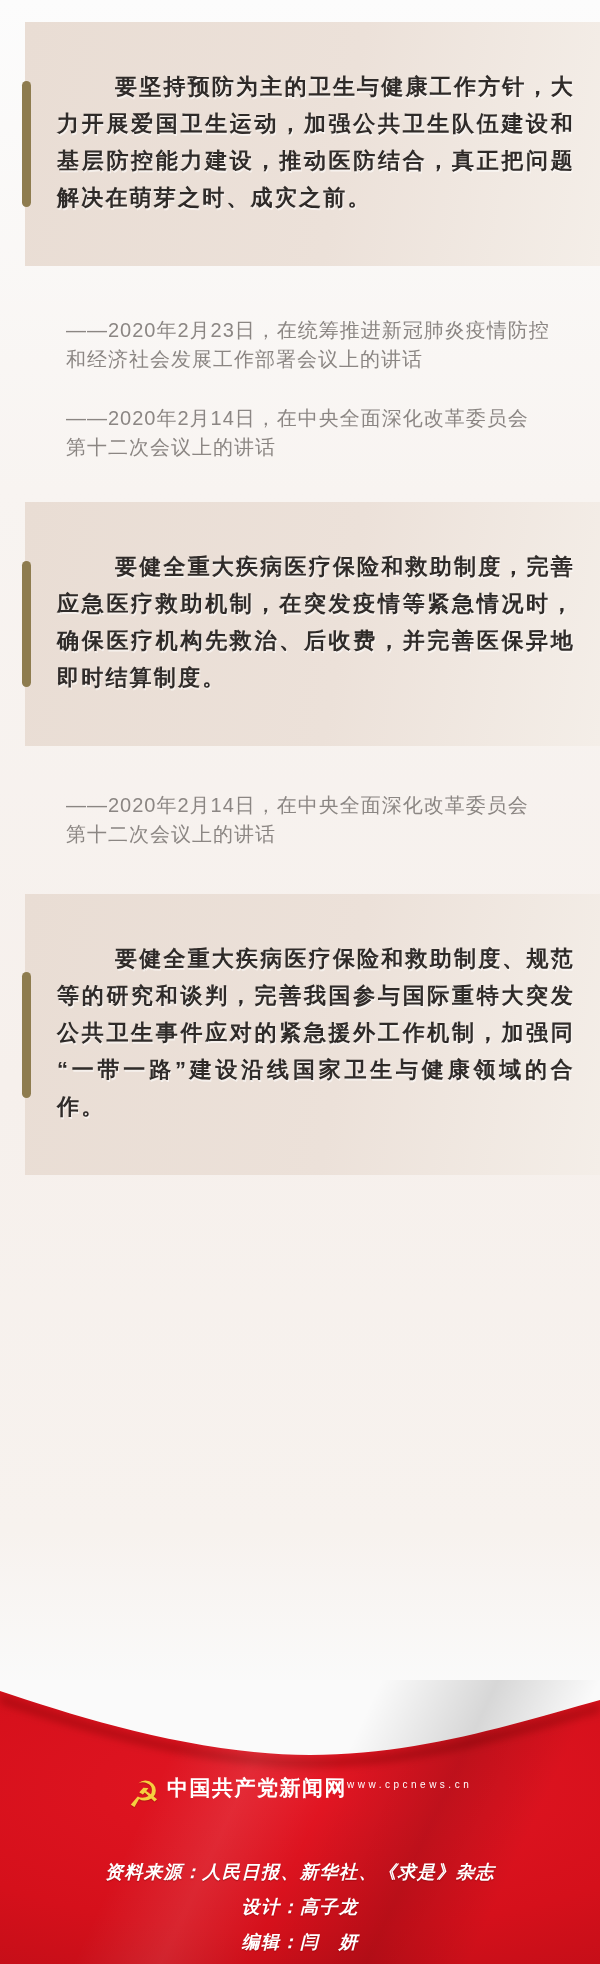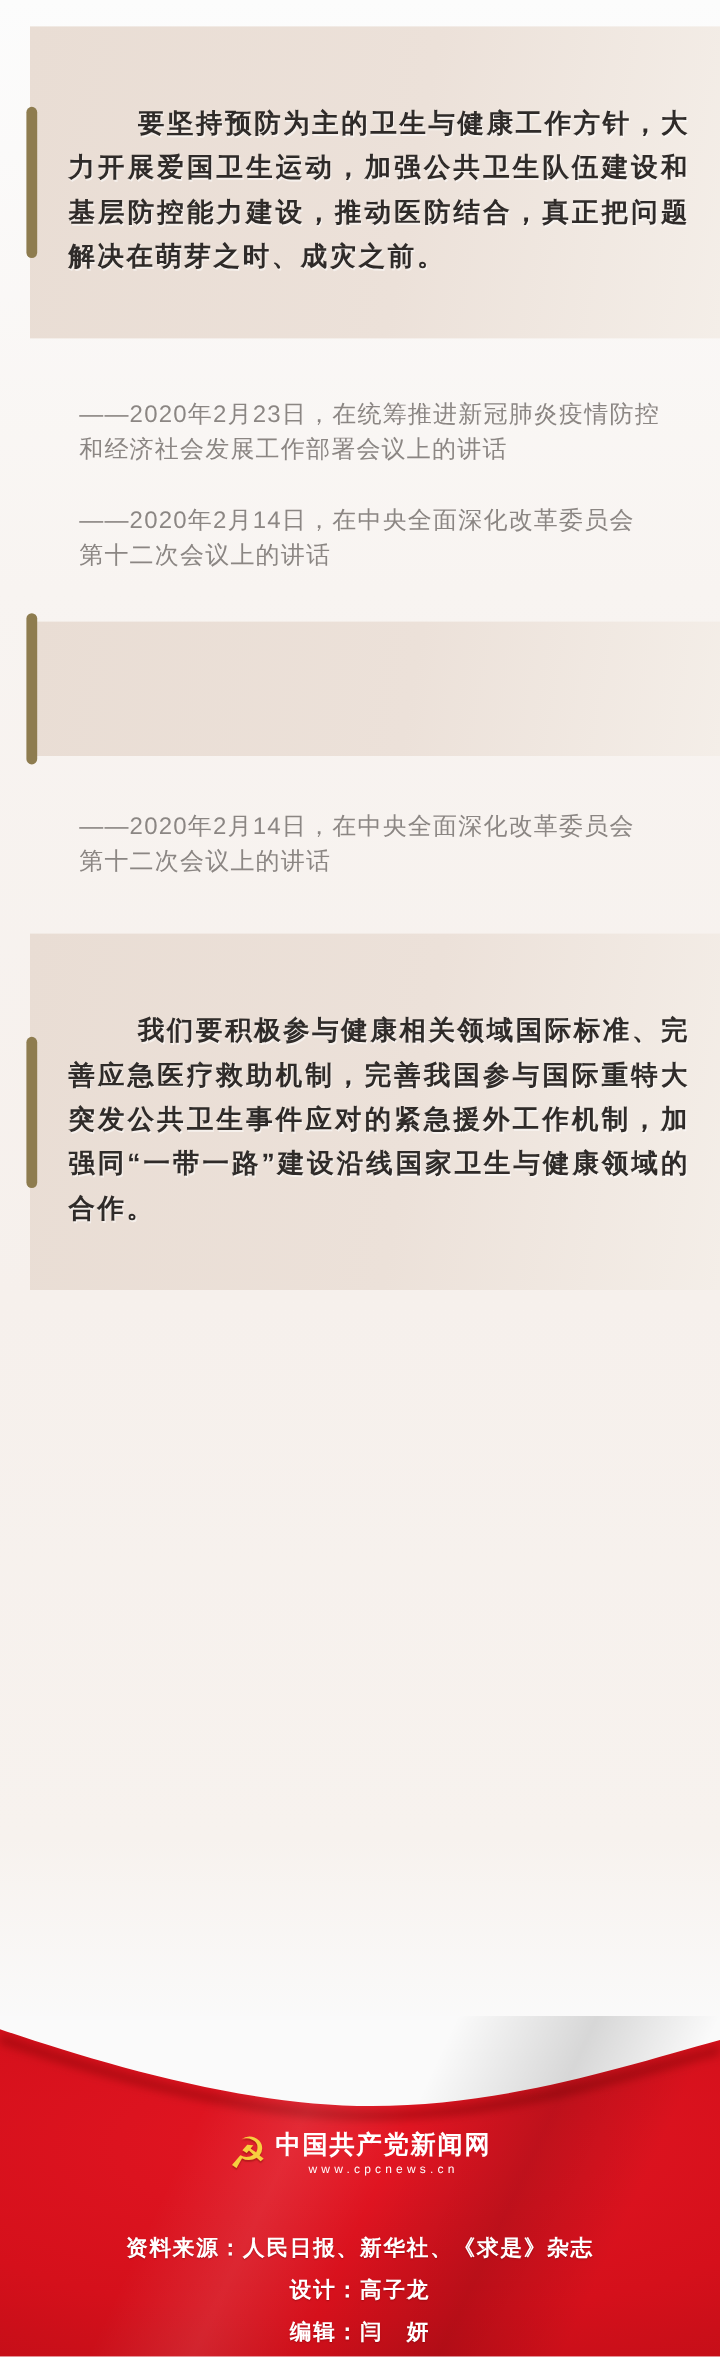--- a/index.html
+++ b/index.html
@@ -10,21 +10,21 @@
   }
   .page{
     position:relative;width:600px;height:1964px;overflow:hidden;
     background:linear-gradient(180deg,#fcfcfc 0%,#f8f4f1 25%,#f6f0ec 55%,#f7f2ee 78%,#fafafa 86%);
   }
   
   .quote-card{
     position:relative;
     margin:0 0 12px 25px;
     width:575px;box-sizing:border-box;
-    padding:62px 25px 50px 32px;
+    padding:46px 25px 50px 32px;
     background:linear-gradient(100deg,#e9ddd4 0%,#ece1d9 55%,#f4eee8 100%);
   }
   .quote-card.first{margin-top:22px;}
   .accent-bar{
     position:absolute;left:-3px;top:50%;transform:translateY(-50%);
     width:9px;height:126px;border-radius:5px;
     background:#8e7c4f;
   }
   .quote-text{
     margin:0;
@@ -56,57 +56,59 @@
   .footer-wave{position:absolute;top:0;left:0;display:block;}
   .footer-content{position:relative;z-index:2;}
   .logo-row{
     margin-top:96px;
     display:flex;justify-content:center;align-items:flex-start;gap:7px;
   }
   .emblem{
     font-size:36px;line-height:38px;color:#f6cf3f;
     text-shadow:0 1px 1px rgba(120,20,0,0.4);
   }
-  .logo-text{display:flex;flex-direction:column;align-items:center;}
+  .logo-text{display:flex;flex-direction:row;}
   .site-name{
     color:#ffffff;font-weight:bold;font-size:21px;line-height:24px;letter-spacing:1.5px;
   }
   .site-url{
     color:#ffffff;font-weight:normal;font-size:10px;line-height:12px;letter-spacing:3.5px;margin-top:3px;
   }
   .credits{margin-top:41px;text-align:center;}
   .credits p{
     margin:0;color:#ffffff;font-weight:bold;font-size:18px;line-height:35px;letter-spacing:1.5px;
     text-shadow:0 1px 1px rgba(110,5,10,0.45);
+    font-style:italic;
   }
 </style>
 </head>
 <body>
 
 <div class="page">
 
   <section class="quote-card first">
     <span class="accent-bar"></span>
     <p class="quote-text">要坚持预防为主的卫生与健康工作方针，大力开展爱国卫生运动，加强公共卫生队伍建设和基层防控能力建设，推动医防结合，真正把问题解决在萌芽之时、成灾之前。</p>
   </section>
   <p class="attribution attr-1">——2020年2月23日，在统筹推进新冠肺炎疫情防控
 和经济社会发展工作部署会议上的讲话</p>
 
   <p class="attribution attr-2">——2020年2月14日，在中央全面深化改革委员会
 第十二次会议上的讲话</p>
 
   <section class="quote-card card-3">
     <span class="accent-bar"></span>
+    <p class="quote-text">要健全重大疾病医疗保险和救助制度，完善应急医疗救助机制，在突发疫情等紧急情况时，确保医疗机构先救治、后收费，并完善医保异地即时结算制度。</p>
   </section>
   <p class="attribution attr-3">——2020年2月14日，在中央全面深化改革委员会
 第十二次会议上的讲话</p>
 
   <section class="quote-card card-4">
     <span class="accent-bar"></span>
-    <p class="quote-text">我们要积极参与健康相关领域国际标准、完善应急医疗救助机制，完善我国参与国际重特大突发公共卫生事件应对的紧急援外工作机制，加强同“一带一路”建设沿线国家卫生与健康领域的合作。</p>
+    <p class="quote-text">要健全重大疾病医疗保险和救助制度、规范等的研究和谈判，完善我国参与国际重特大突发公共卫生事件应对的紧急援外工作机制，加强同“一带一路”建设沿线国家卫生与健康领域的合作。</p>
   </section>
 
   <footer class="footer">
     <svg class="footer-wave" width="600" height="95" viewBox="0 0 600 95">
       <defs>
         <filter id="soft" x="-20%" y="-20%" width="140%" height="140%">
           <feGaussianBlur stdDeviation="4"></feGaussianBlur>
         </filter>
       </defs>
       <path d="M0,19 C80,46 200,83 310,83 C420,83 520,50 600,28" fill="none" stroke="rgba(110,5,10,0.45)" stroke-width="7" filter="url(#soft)"></path>

